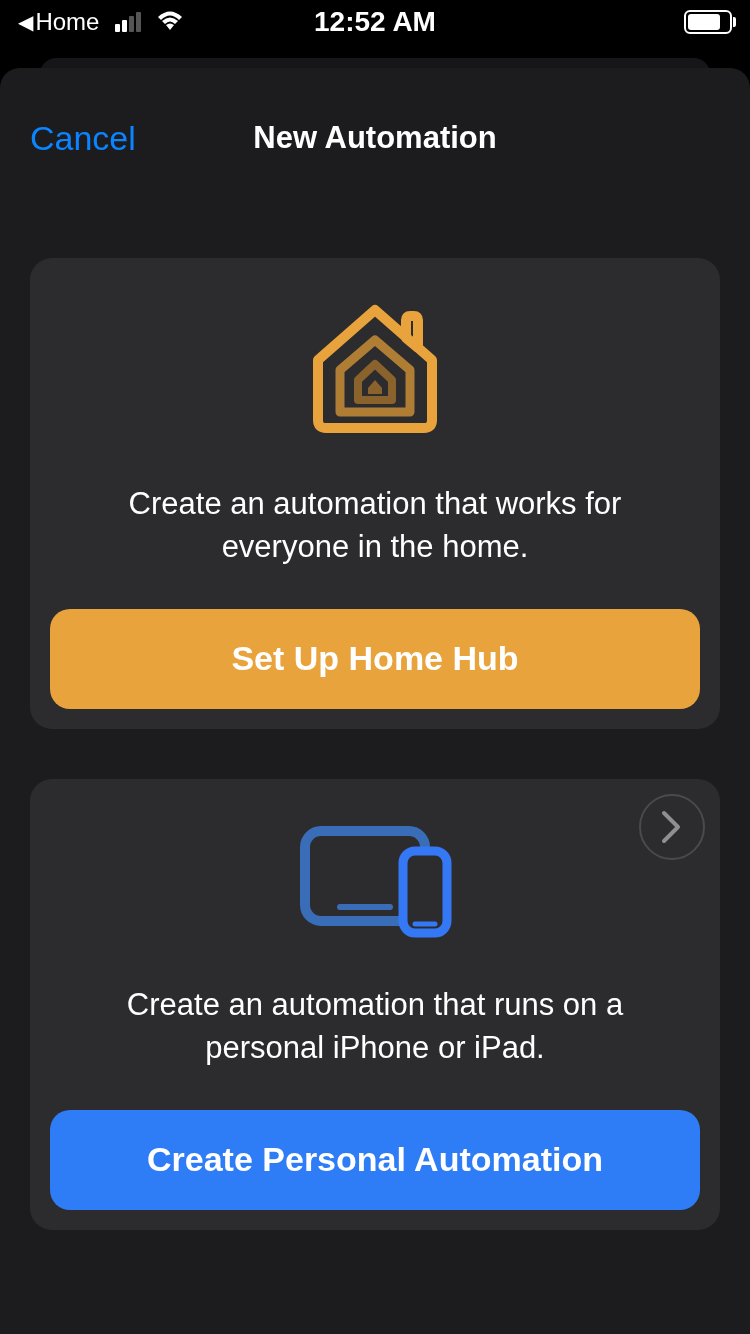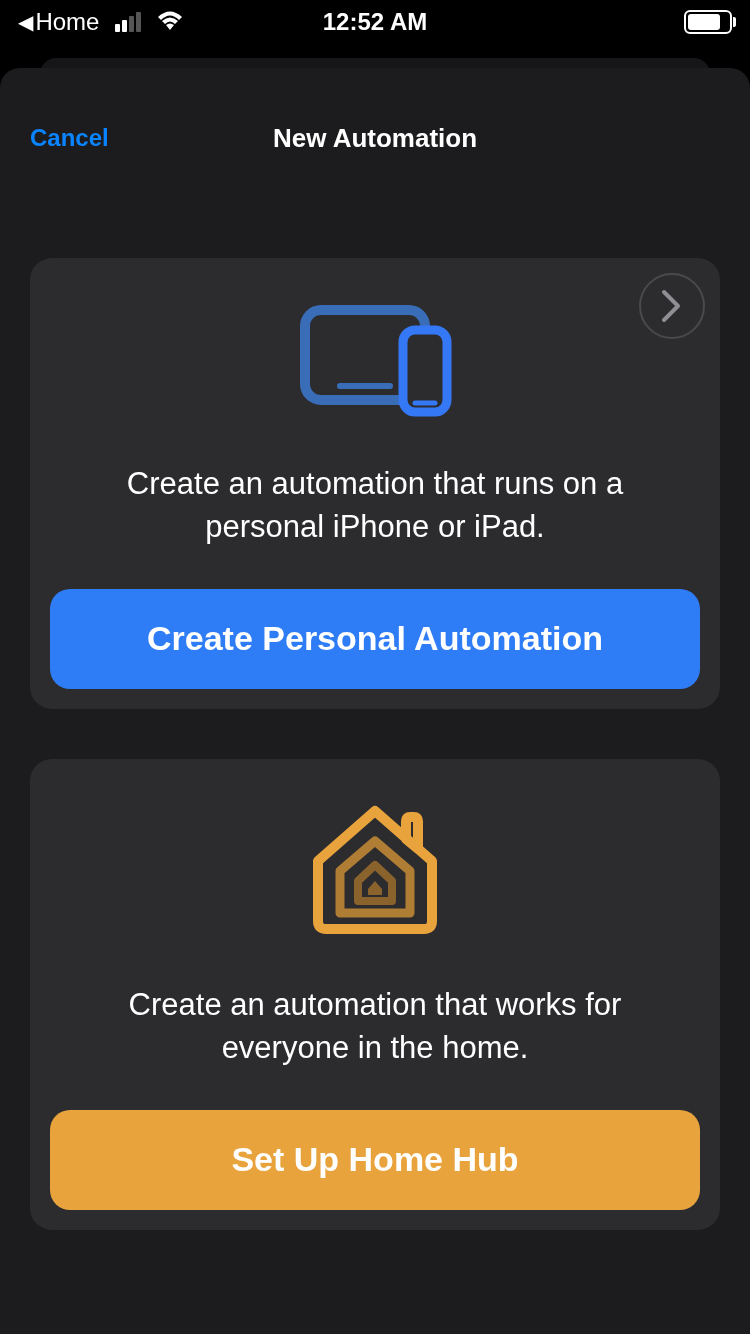--- a/index.html
+++ b/index.html
@@ -54,21 +54,21 @@
     .signal-bars span:nth-child(3){height:16px; background:#555;}
     .signal-bars span:nth-child(4){height:20px; background:#555;}
     .wifi-icon {
       margin-left: 6px;
     }
     .status-center {
       position: absolute;
       left: 50%;
       transform: translateX(-50%);
       font-weight: 600;
-      font-size: 24px;
+      font-size: 28px;
     }
     .status-right {
       display: flex;
       align-items: center;
     }
     .battery {
       width: 48px;
       height: 24px;
       border: 2px solid #ffffff;
       border-radius: 6px;
@@ -113,29 +113,29 @@
     }
     .nav-header {
       display: flex;
       align-items: center;
       padding: 0 30px;
       height: 80px;
       position: relative;
     }
     .cancel-btn {
       color: #0a84ff;
-      font-size: 24px;
-      font-weight: 700;
+      font-size: 34px;
+      font-weight: 400;
     }
     .nav-title {
       position: absolute;
       left: 50%;
       transform: translateX(-50%);
       color: #ffffff;
-      font-size: 26px;
+      font-size: 31px;
       font-weight: 600;
     }
     .cards {
       padding: 30px;
       display: flex;
       flex-direction: column;
       gap: 50px;
       margin-top: 50px;
     }
     .card {
@@ -220,46 +220,46 @@
 
 <div class="modal-hint"></div>
 
 <div class="modal-sheet">
   <div class="nav-header">
     <div class="cancel-btn">Cancel</div>
     <div class="nav-title">New Automation</div>
   </div>
 
   <div class="cards">
+
+    <div class="card">
+      <div class="card-icon">
+        <svg width="150" height="140" viewBox="0 0 150 140">
+          <path d="M75 12 L18 62 L18 122 Q18 130 26 130 L124 130 Q132 130 132 122 L132 62 Z M118 30 L118 50 L106 40 L106 22 Q106 18 110 18 L114 18 Q118 18 118 22 Z" fill="none" stroke="#e8a33d" stroke-width="10" stroke-linejoin="round"></path>
+          <path d="M75 42 L40 72 L40 114 L110 114 L110 72 Z" fill="none" stroke="#b07d34" stroke-width="9" stroke-linejoin="round"></path>
+          <path d="M75 66 L58 82 L58 102 L92 102 L92 82 Z" fill="none" stroke="#8a622c" stroke-width="8" stroke-linejoin="round"></path>
+          <path d="M75 82 L68 90 L68 96 L82 96 L82 90 Z" fill="#8a622c"></path>
+        </svg>
+      </div>
+      <div class="card-text">Create an automation that works for everyone in the home.</div>
+      <button class="card-button btn-orange">Set Up Home Hub</button>
+    </div>
 
     <div class="card">
       <div class="chevron-circle">
         <svg width="24" height="36" viewBox="0 0 24 36">
           <path d="M4 4 L18 18 L4 32" stroke="#8e8e93" stroke-width="4" fill="none" stroke-linecap="round" stroke-linejoin="round"></path>
         </svg>
       </div>
       <div class="card-icon">
         <svg width="160" height="120" viewBox="0 0 160 120">
           <rect x="10" y="12" width="120" height="90" rx="16" ry="16" fill="none" stroke="#3a6db8" stroke-width="10"></rect>
           <line x1="45" y1="88" x2="95" y2="88" stroke="#3a6db8" stroke-width="6" stroke-linecap="round"></line>
           <rect x="108" y="32" width="44" height="82" rx="12" ry="12" fill="#2c2c2e" stroke="#3478f6" stroke-width="9"></rect>
           <line x1="120" y1="105" x2="140" y2="105" stroke="#3478f6" stroke-width="5" stroke-linecap="round"></line>
         </svg>
       </div>
       <div class="card-text">Create an automation that runs on a personal iPhone or iPad.</div>
       <button class="card-button btn-blue">Create Personal Automation</button>
     </div>
 
-    <div class="card">
-      <div class="card-icon">
-        <svg width="150" height="140" viewBox="0 0 150 140">
-          <path d="M75 12 L18 62 L18 122 Q18 130 26 130 L124 130 Q132 130 132 122 L132 62 Z M118 30 L118 50 L106 40 L106 22 Q106 18 110 18 L114 18 Q118 18 118 22 Z" fill="none" stroke="#e8a33d" stroke-width="10" stroke-linejoin="round"></path>
-          <path d="M75 42 L40 72 L40 114 L110 114 L110 72 Z" fill="none" stroke="#b07d34" stroke-width="9" stroke-linejoin="round"></path>
-          <path d="M75 66 L58 82 L58 102 L92 102 L92 82 Z" fill="none" stroke="#8a622c" stroke-width="8" stroke-linejoin="round"></path>
-          <path d="M75 82 L68 90 L68 96 L82 96 L82 90 Z" fill="#8a622c"></path>
-        </svg>
-      </div>
-      <div class="card-text">Create an automation that works for everyone in the home.</div>
-      <button class="card-button btn-orange">Set Up Home Hub</button>
-    </div>
-
   </div>
 </div>
 
 </body></html>

